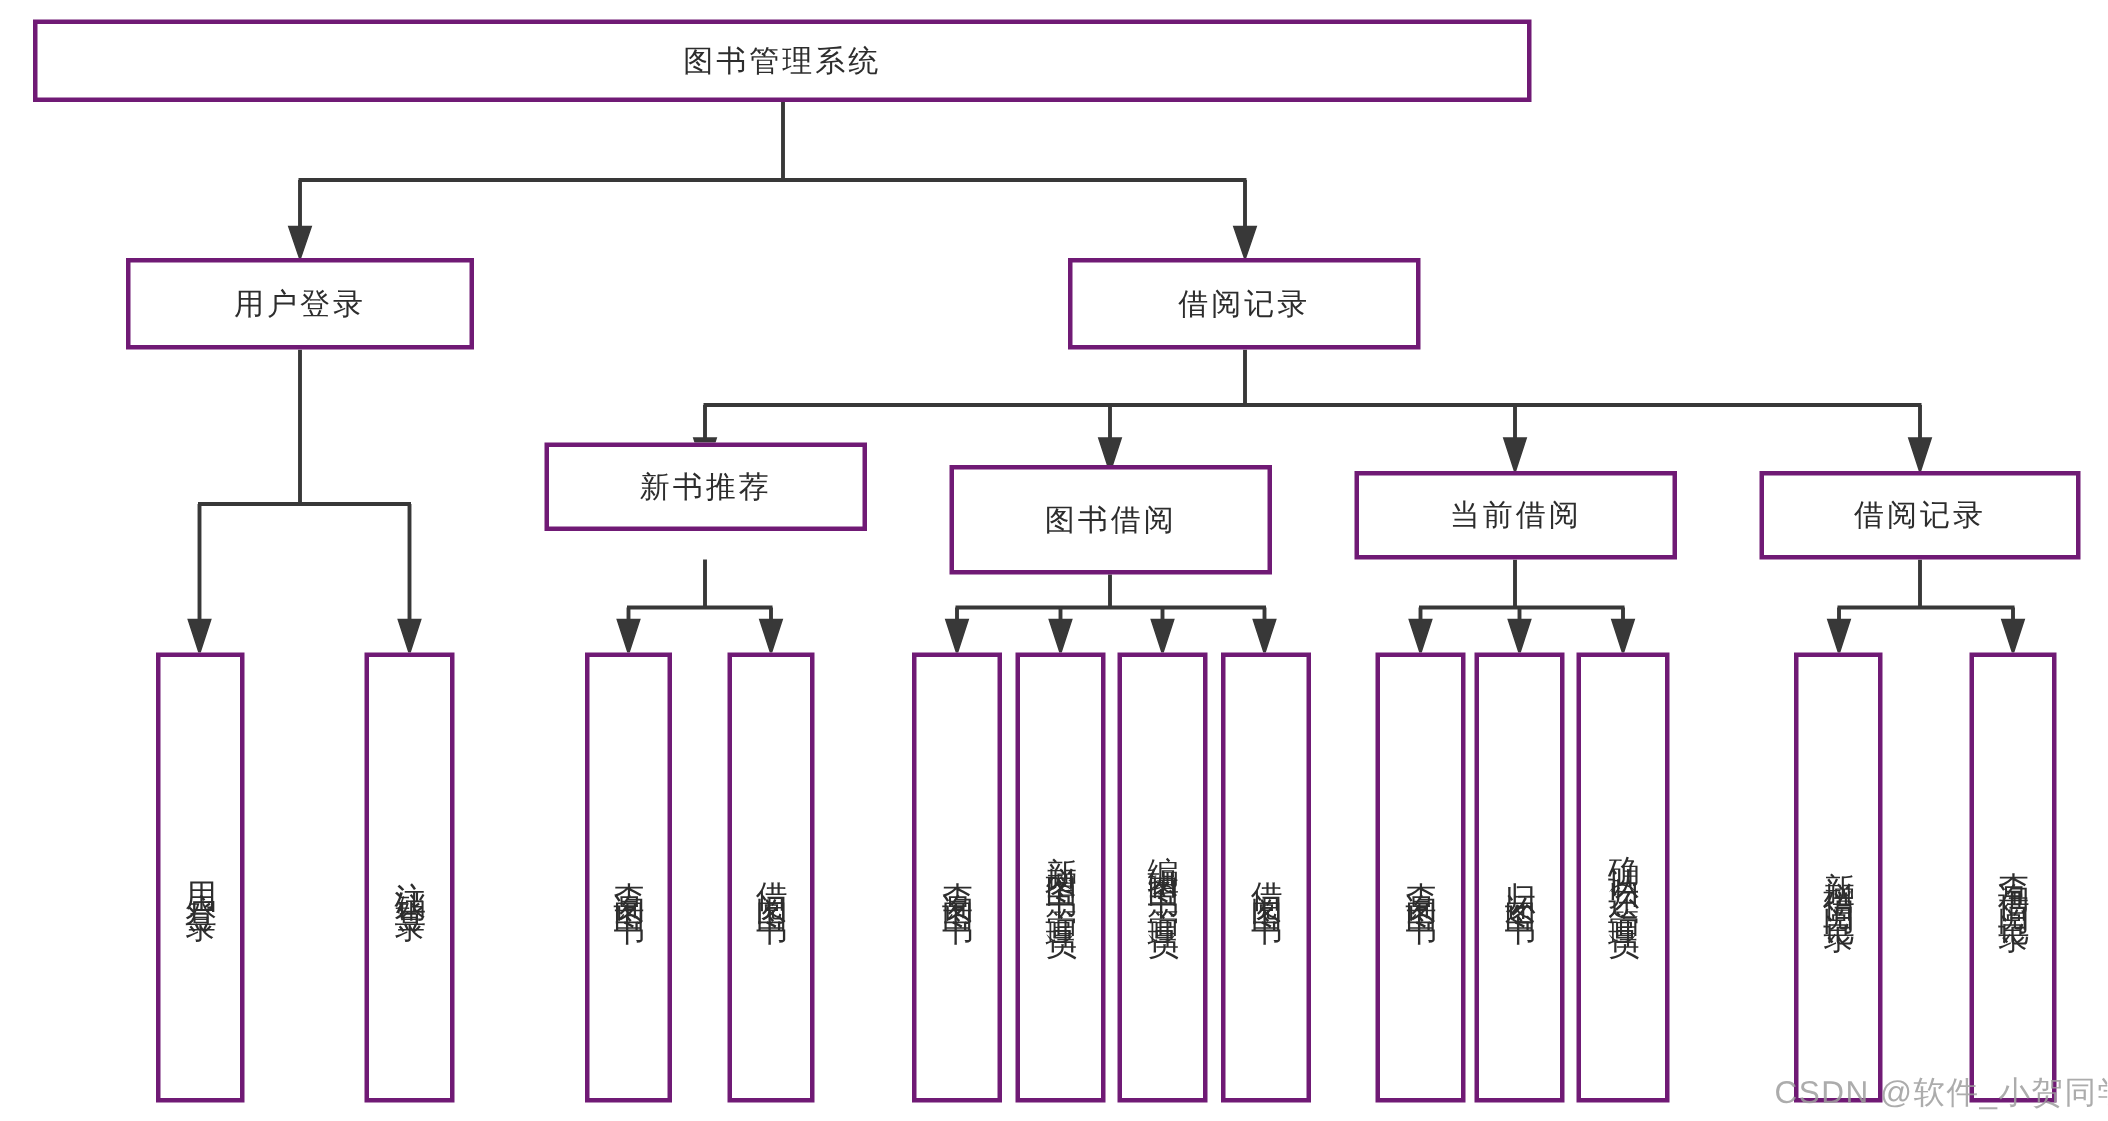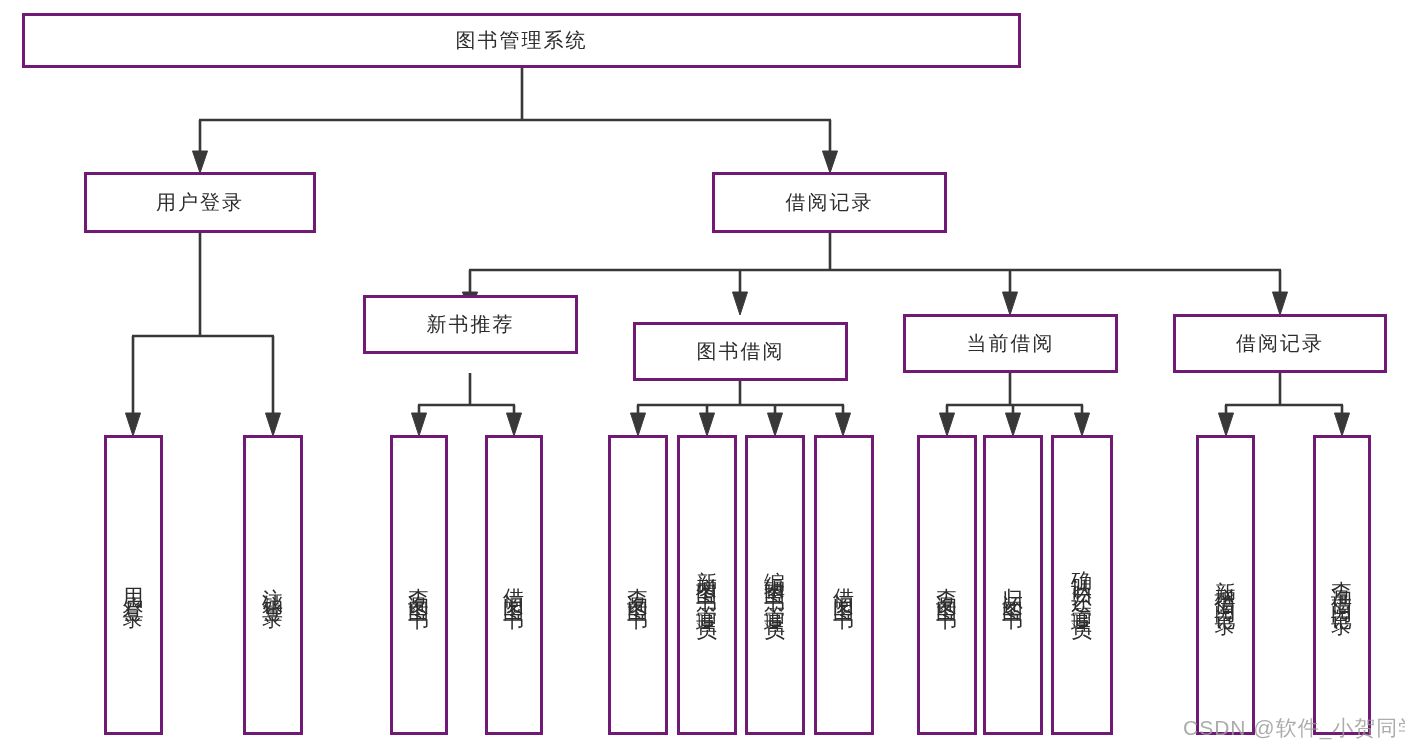--- a/index.html
+++ b/index.html
@@ -112,21 +112,21 @@
   <div class="box" style="left:84px;top:172px;width:232px;height:61px">
     <span class="hlabel">用户登录</span>
   </div>
   <div class="box" style="left:712px;top:172px;width:235px;height:61px">
     <span class="hlabel">借阅记录</span>
   </div>
 
   <div class="box" style="left:363px;top:295px;width:215px;height:59px">
     <span class="hlabel">新书推荐</span>
   </div>
-  <div class="box" style="left:633px;top:322px;width:215px;height:59px">
+  <div class="box" style="left:633px;top:310px;width:215px;height:73px">
     <span class="hlabel">图书借阅</span>
   </div>
   <div class="box" style="left:1173px;top:314px;width:214px;height:59px">
     <span class="hlabel">借阅记录</span>
   </div>
   <div class="box" style="left:903px;top:314px;width:215px;height:59px">
     <span class="hlabel">当前借阅</span>
   </div>
 
   <div class="box leaf" style="left:104px;top:435px;width:59px;height:300px">

